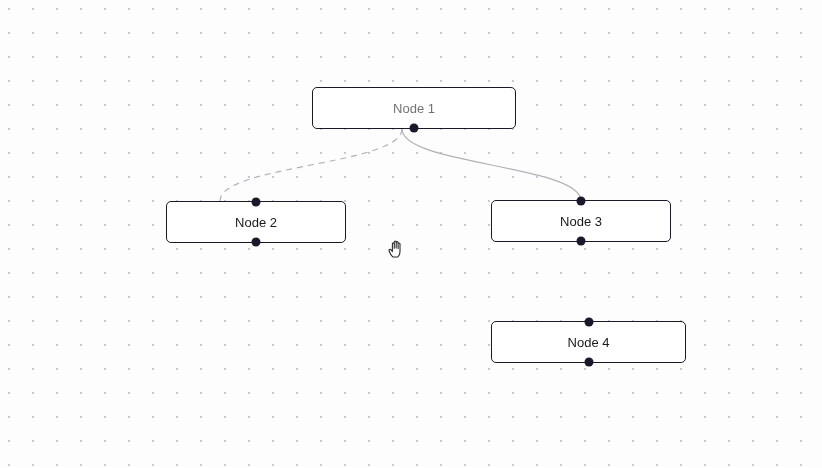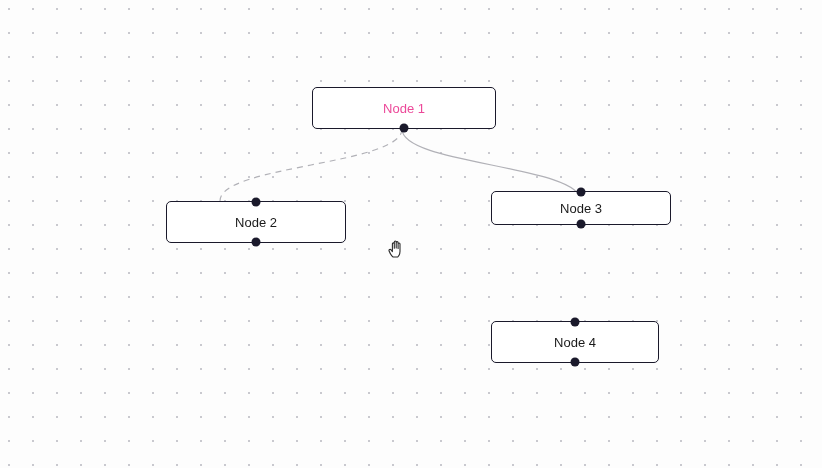--- a/index.html
+++ b/index.html
@@ -58,35 +58,35 @@
 </style>
 </head>
 <body>
 
 <div class="canvas" style="width: 822px; height: 468px; background-color: rgb(253, 253, 253); background-image: radial-gradient(circle, rgb(201, 201, 207) 1px, rgba(0, 0, 0, 0) 1.4px); background-size: 24px 24px;">
   <svg class="edge-layer" xmlns="http://www.w3.org/2000/svg" viewBox="0 0 822 468">
       <path d="M 402 129 C 402 165 220 165 220 201" fill="none" stroke="#b1b1b7" stroke-width="1.2" stroke-dasharray="6 5"></path>
       <path d="M 402 129 C 402 165 581 165 581 201" fill="none" stroke="#b1b1b7" stroke-width="1.2"></path>
     </svg>
   <div>
-      <div class="node" style="left: 312px; top: 87px; width: 184px; height: 42px; border-color: rgb(26, 25, 43); background: rgb(255, 255, 255); color: #ec4899;">
+      <div class="node" style="left: 312px; top: 87px; width: 204px; height: 42px; border-color: rgb(26, 25, 43); background: rgb(255, 255, 255); color: #737373;">
         <span class="node-label">Node 1</span>
         <span class="handle handle-bottom" style="background: rgb(26, 25, 43);"></span>
       </div>
       <div class="node" style="left: 130px; top: 201px; width: 180px; height: 42px; border-color: rgb(26, 25, 43); background: rgb(255, 255, 255); color: rgb(26, 26, 26); margin-left: 36px;">
         <span class="node-label">Node 2</span>
         <span class="handle handle-top" style="background: rgb(26, 25, 43);"></span>
         <span class="handle handle-bottom" style="background: rgb(26, 25, 43);"></span>
       </div>
-      <div class="node" style="left: 491px; top: 191px; width: 180px; height: 34px; border-color: rgb(26, 25, 43); background: rgb(255, 255, 255); color: rgb(26, 26, 26);">
+      <div class="node" style="left: 491px; top: 200px; width: 180px; height: 42px; border-color: rgb(26, 25, 43); background: rgb(255, 255, 255); color: rgb(26, 26, 26);">
         <span class="node-label">Node 3</span>
         <span class="handle handle-top" style="background: rgb(26, 25, 43);"></span>
         <span class="handle handle-bottom" style="background: rgb(26, 25, 43);"></span>
       </div>
-      <div class="node" style="left: 491px; top: 321px; width: 168px; height: 42px; border-color: rgb(26, 25, 43); background: rgb(255, 255, 255); color: rgb(26, 26, 26);">
+      <div class="node" style="left: 491px; top: 321px; width: 195px; height: 42px; border-color: rgb(26, 25, 43); background: rgb(255, 255, 255); color: rgb(26, 26, 26);">
         <span class="node-label">Node 4</span>
         <span class="handle handle-top" style="background: rgb(26, 25, 43);"></span>
         <span class="handle handle-bottom" style="background: rgb(26, 25, 43);"></span>
       </div>
     </div>
   <svg class="cursor-glyph" xmlns="http://www.w3.org/2000/svg" viewBox="0 0 17 19" style="left: 387px; top: 239px; width: 17px; height: 19px;">
     <path d="M6.1 18
          C4.5 16.7 3.0 14.4 2.1 12.0
          C1.6 10.7 3.2 9.8 4.1 10.9
          L5.4 12.6

